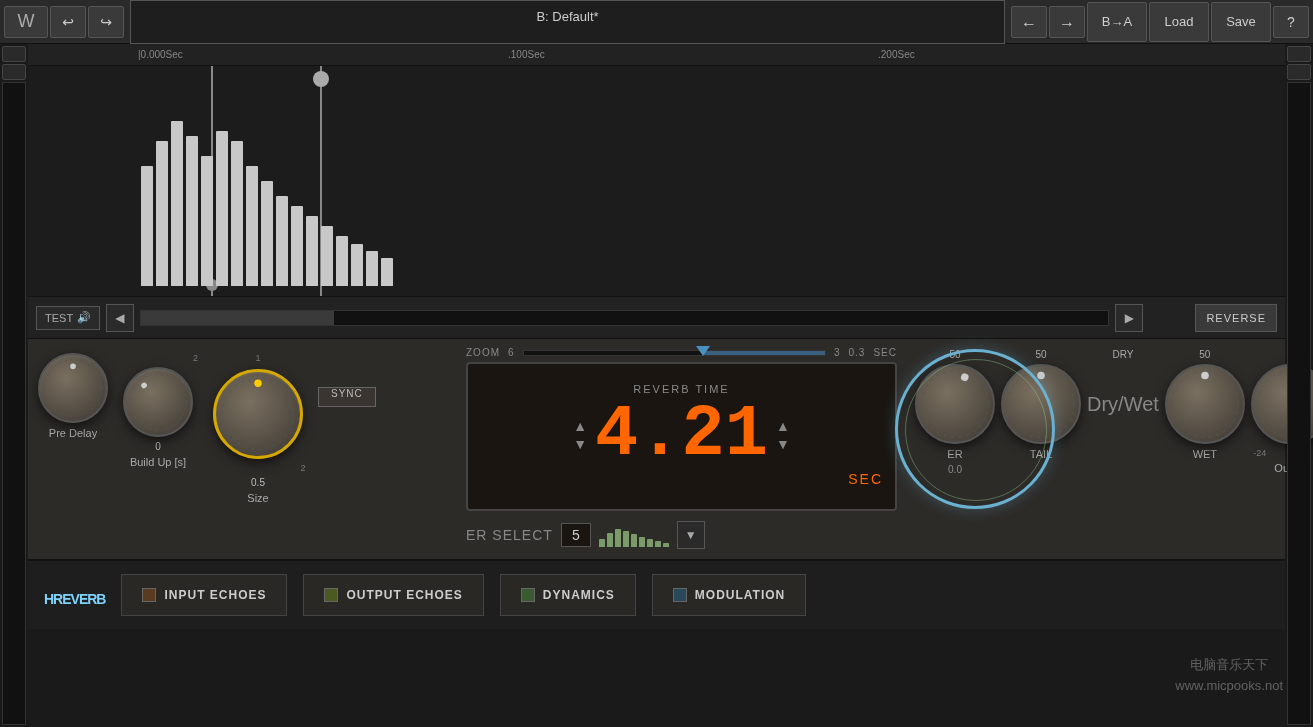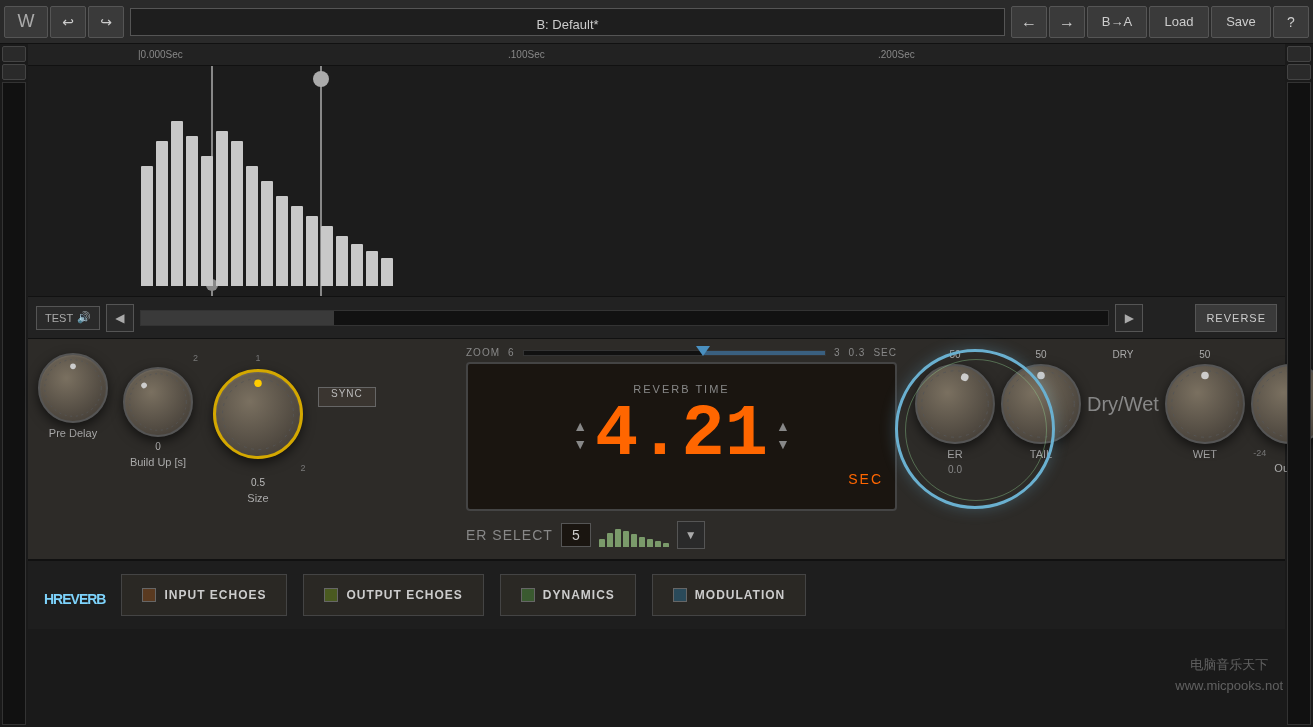--- a/index.html
+++ b/index.html
@@ -33,21 +33,21 @@
       align-items: center;
       justify-content: center;
       font-size: 14px;
       border-radius: 2px;
     }
     .preset-field {
       flex: 1;
       background: #1e1e1e;
       border: 1px solid #555;
       color: #ccc;
-      height: 28px;
+      height: 44px;
       text-align: center;
       font-size: 13px;
       line-height: 32px;
       margin: 0 4px;
     }
     .top-bar-arrow {
       background: #3a3a3a;
       border: 1px solid #555;
       color: #ccc;
       height: 32px;
@@ -56,21 +56,21 @@
       display: flex;
       align-items: center;
       justify-content: center;
       font-size: 16px;
       border-radius: 2px;
     }
     .top-bar-wide {
       background: #3a3a3a;
       border: 1px solid #555;
       color: #ccc;
-      height: 32px;
+      height: 40px;
       min-width: 60px;
       cursor: pointer;
       display: flex;
       align-items: center;
       justify-content: center;
       font-size: 13px;
       border-radius: 2px;
     }
     .waves-logo {
       background: #3a3a3a;

